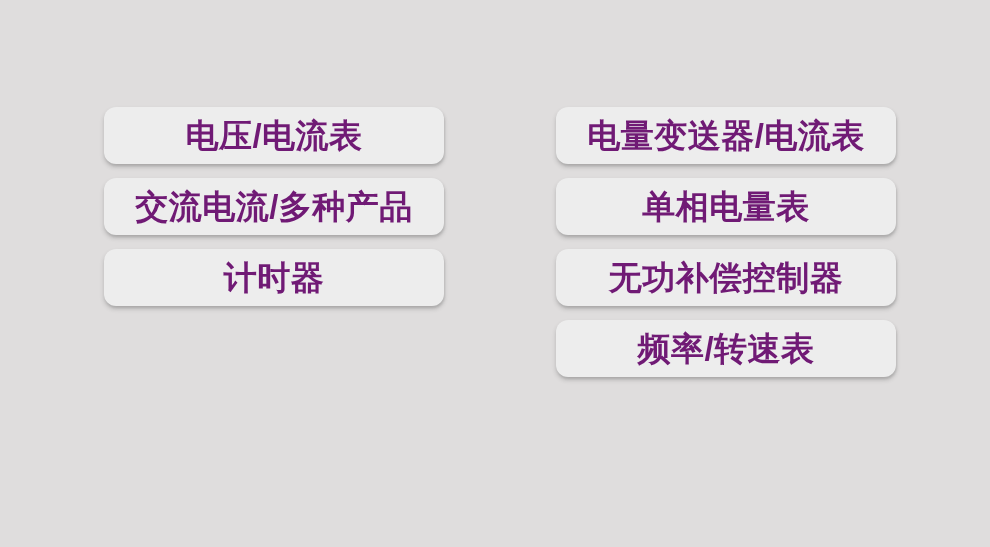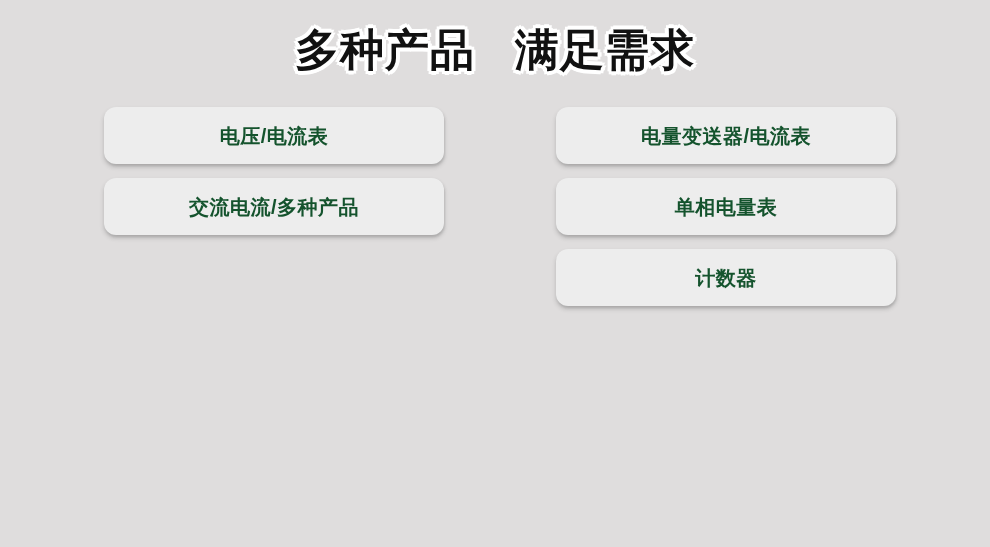--- a/index.html
+++ b/index.html
@@ -96,55 +96,58 @@
     border-radius: 12px;
     display: flex;
     align-items: center;
     justify-content: center;
     box-shadow:
       0 3px 4px rgba(90, 90, 90, 0.30),
       1px 2px 2px rgba(120, 120, 120, 0.18);
     overflow: hidden;
   }
   .product-card .label {
-    font-size: 20px;
+    font-size: 33px;
     font-weight: 700;
-    color: #14532d;
+    color: #701a75;
     line-height: 1;
     letter-spacing: 0.5px;
     white-space: nowrap;
     text-align: center;
   }
 </style>
 </head>
 <body>
 
 <div id="page">
 
-  <div class="title-wrap">
-    <div class="title"><span class="title-seg">多种产品</span><span class="title-gap"></span><span class="title-seg">满足需求</span></div>
-  </div>
 
   <div class="columns">
 
     <div class="column">
       <div class="product-card">
         <span class="label">电压/电流表</span>
       </div>
       <div class="product-card">
         <span class="label">交流电流/多种产品</span>
+      </div>
+      <div class="product-card">
+        <span class="label">计时器</span>
       </div>
     </div>
 
     <div class="column">
       <div class="product-card">
         <span class="label">电量变送器/电流表</span>
       </div>
       <div class="product-card">
         <span class="label">单相电量表</span>
       </div>
       <div class="product-card">
-        <span class="label">计数器</span>
+        <span class="label">无功补偿控制器</span>
+      </div>
+      <div class="product-card">
+        <span class="label">频率/转速表</span>
       </div>
     </div>
 
   </div>
 </div>
 
 </body></html>

